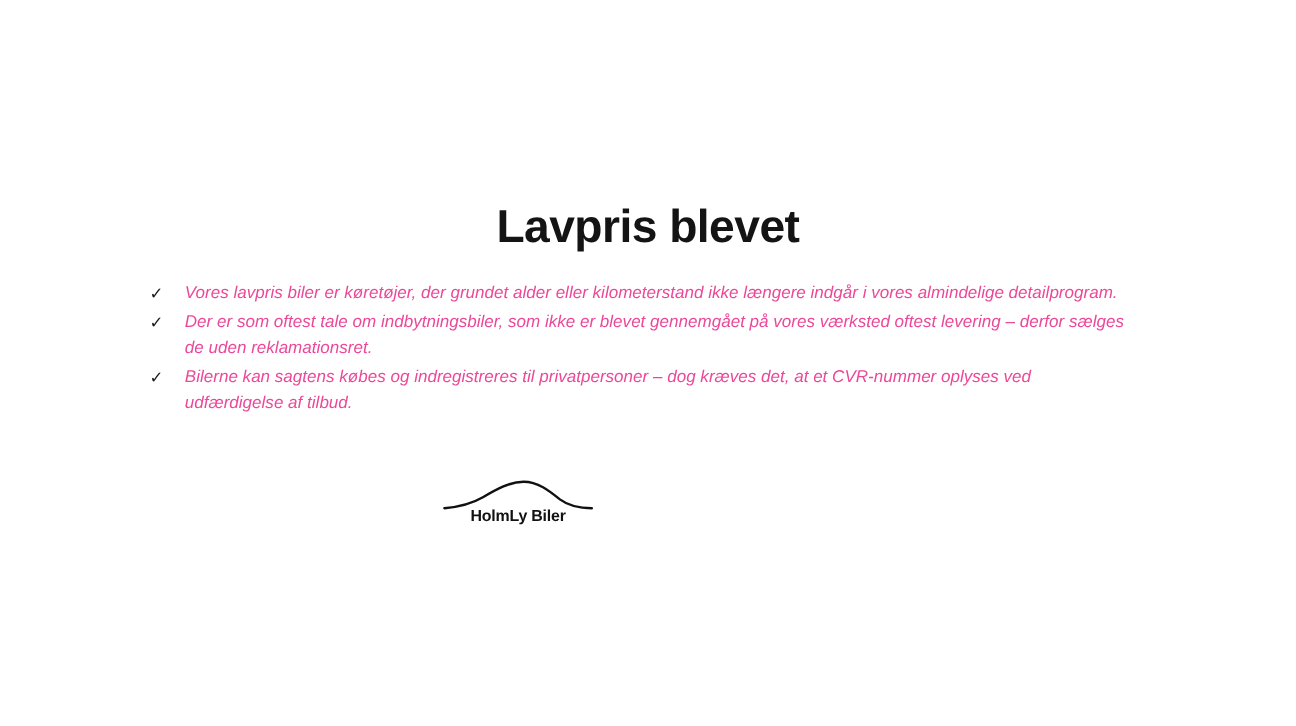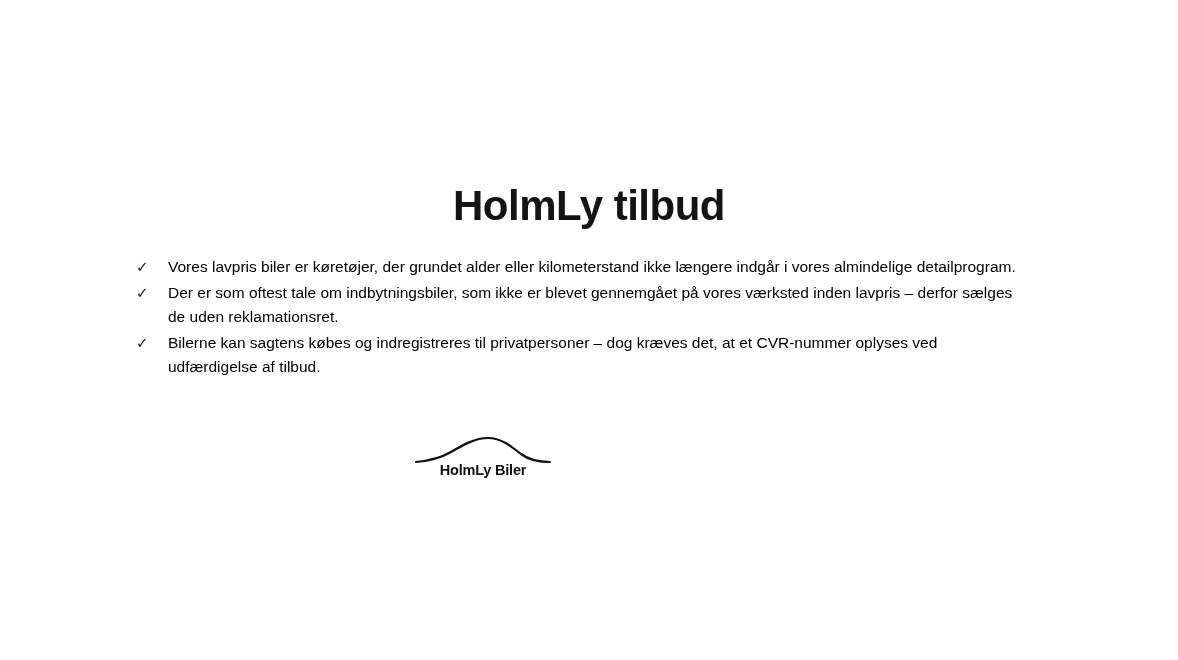--- a/index.html
+++ b/index.html
@@ -49,31 +49,31 @@
     flex: 0 0 32px;
     font-size: 15px;
     line-height: 24px;
     color: #1a1a1a;
     font-family: "DejaVu Sans", sans-serif;
   }
   .bullet-text {
     flex: 1 1 auto;
     font-size: 15.5px;
     line-height: 24.5px;
-    color: #000000;
+    color: #ec4899;
     max-width: 856px;
+    font-style: italic;
   }
   .logo-wrap {
     position: absolute;
     top: 428px;
     left: 0;
     width: 942px;
     display: flex;
     justify-content: center;
-    margin-left: 12px;
   }
   .logo {
     position: relative;
     width: 140px;
     height: 52px;
   }
   .logo svg {
     position: absolute;
     top: 0;
     left: 0;
@@ -88,30 +88,30 @@
     font-weight: 700;
     letter-spacing: -0.2px;
     color: #111111;
   }
 </style>
 </head>
 <body>
 
 <div class="slide">
 
-  <div class="title">HolmLy tilbud</div>
+  <div class="title">Lavpris blevet</div>
 
   <div class="bullets">
     <div class="bullet-row">
       <span class="bullet-mark">✓</span>
       <span class="bullet-text">Vores lavpris biler er køretøjer, der grundet alder eller kilometerstand ikke længere indgår i vores almindelige detailprogram.</span>
     </div>
     <div class="bullet-row">
       <span class="bullet-mark">✓</span>
-      <span class="bullet-text">Der er som oftest tale om indbytningsbiler, som ikke er blevet gennemgået på vores værksted inden lavpris – derfor sælges de uden reklamationsret.</span>
+      <span class="bullet-text">Der er som oftest tale om indbytningsbiler, som ikke er blevet gennemgået på vores værksted oftest levering – derfor sælges de uden reklamationsret.</span>
     </div>
     <div class="bullet-row">
       <span class="bullet-mark">✓</span>
       <span class="bullet-text">Bilerne kan sagtens købes og indregistreres til privatpersoner – dog kræves det, at et CVR-nummer oplyses ved udfærdigelse af tilbud.</span>
     </div>
   </div>
 
   <div class="logo-wrap">
     <div class="logo">
       <svg width="140" height="52" viewBox="0 0 140 52">

